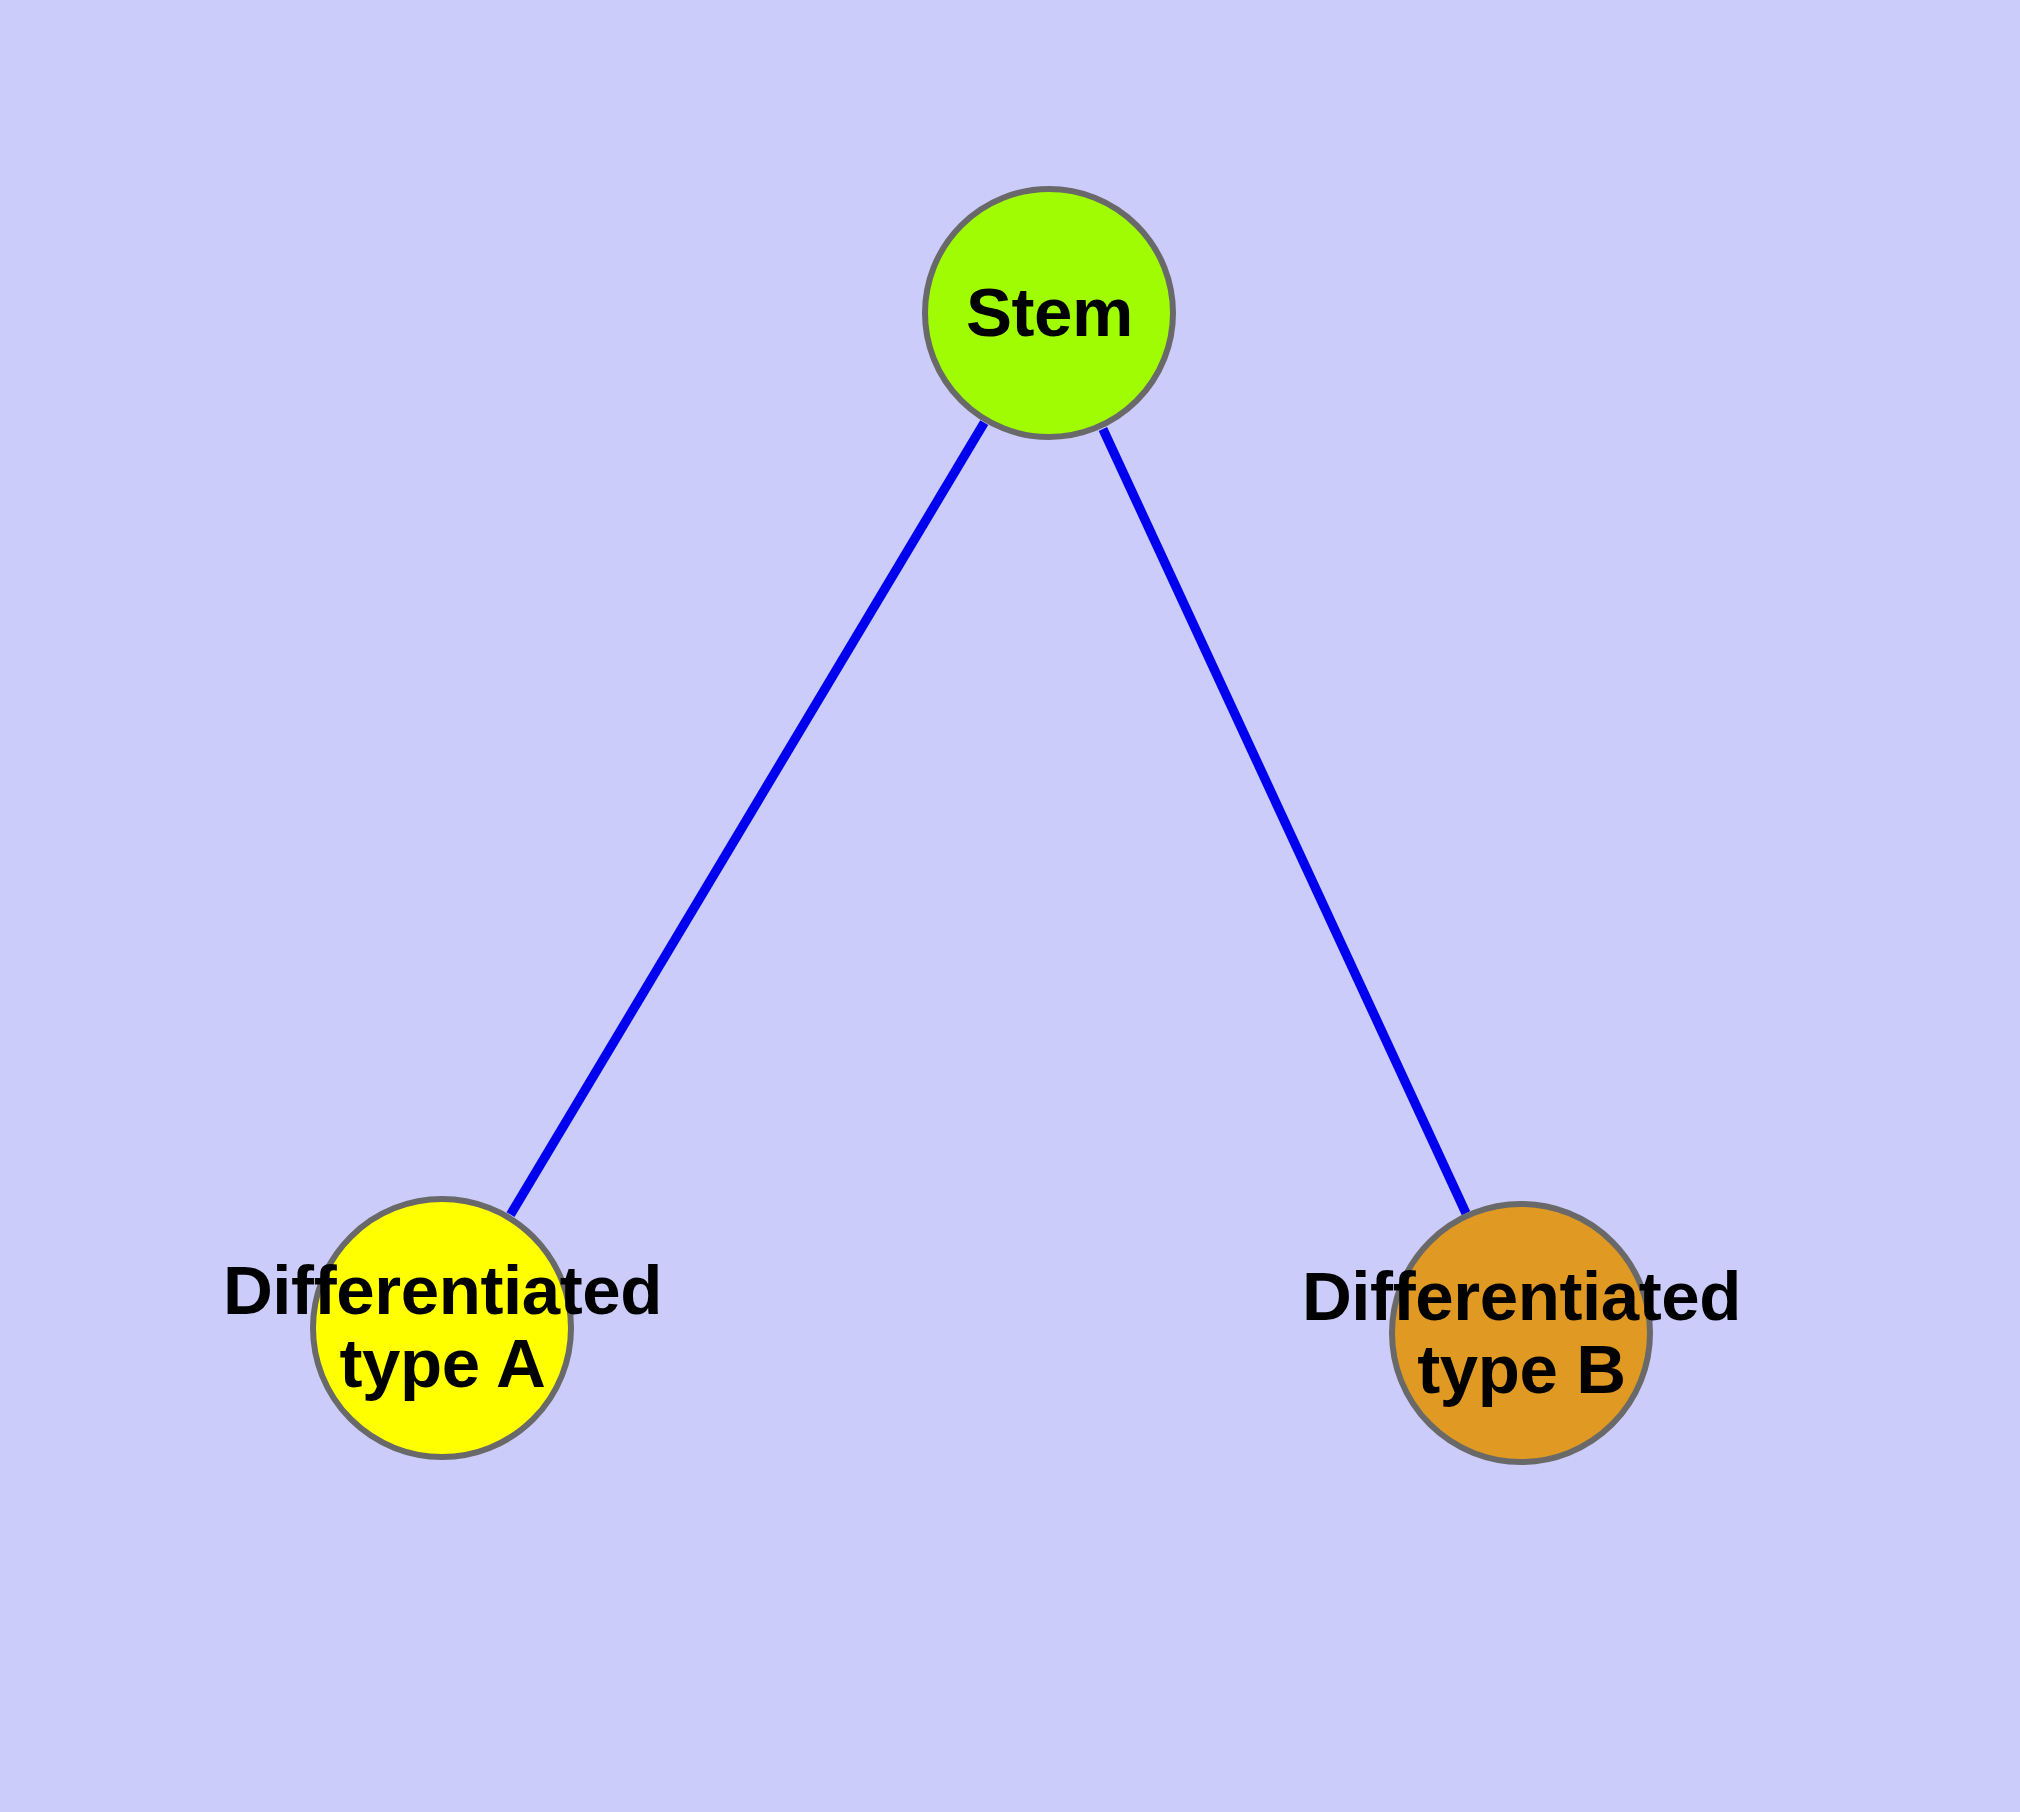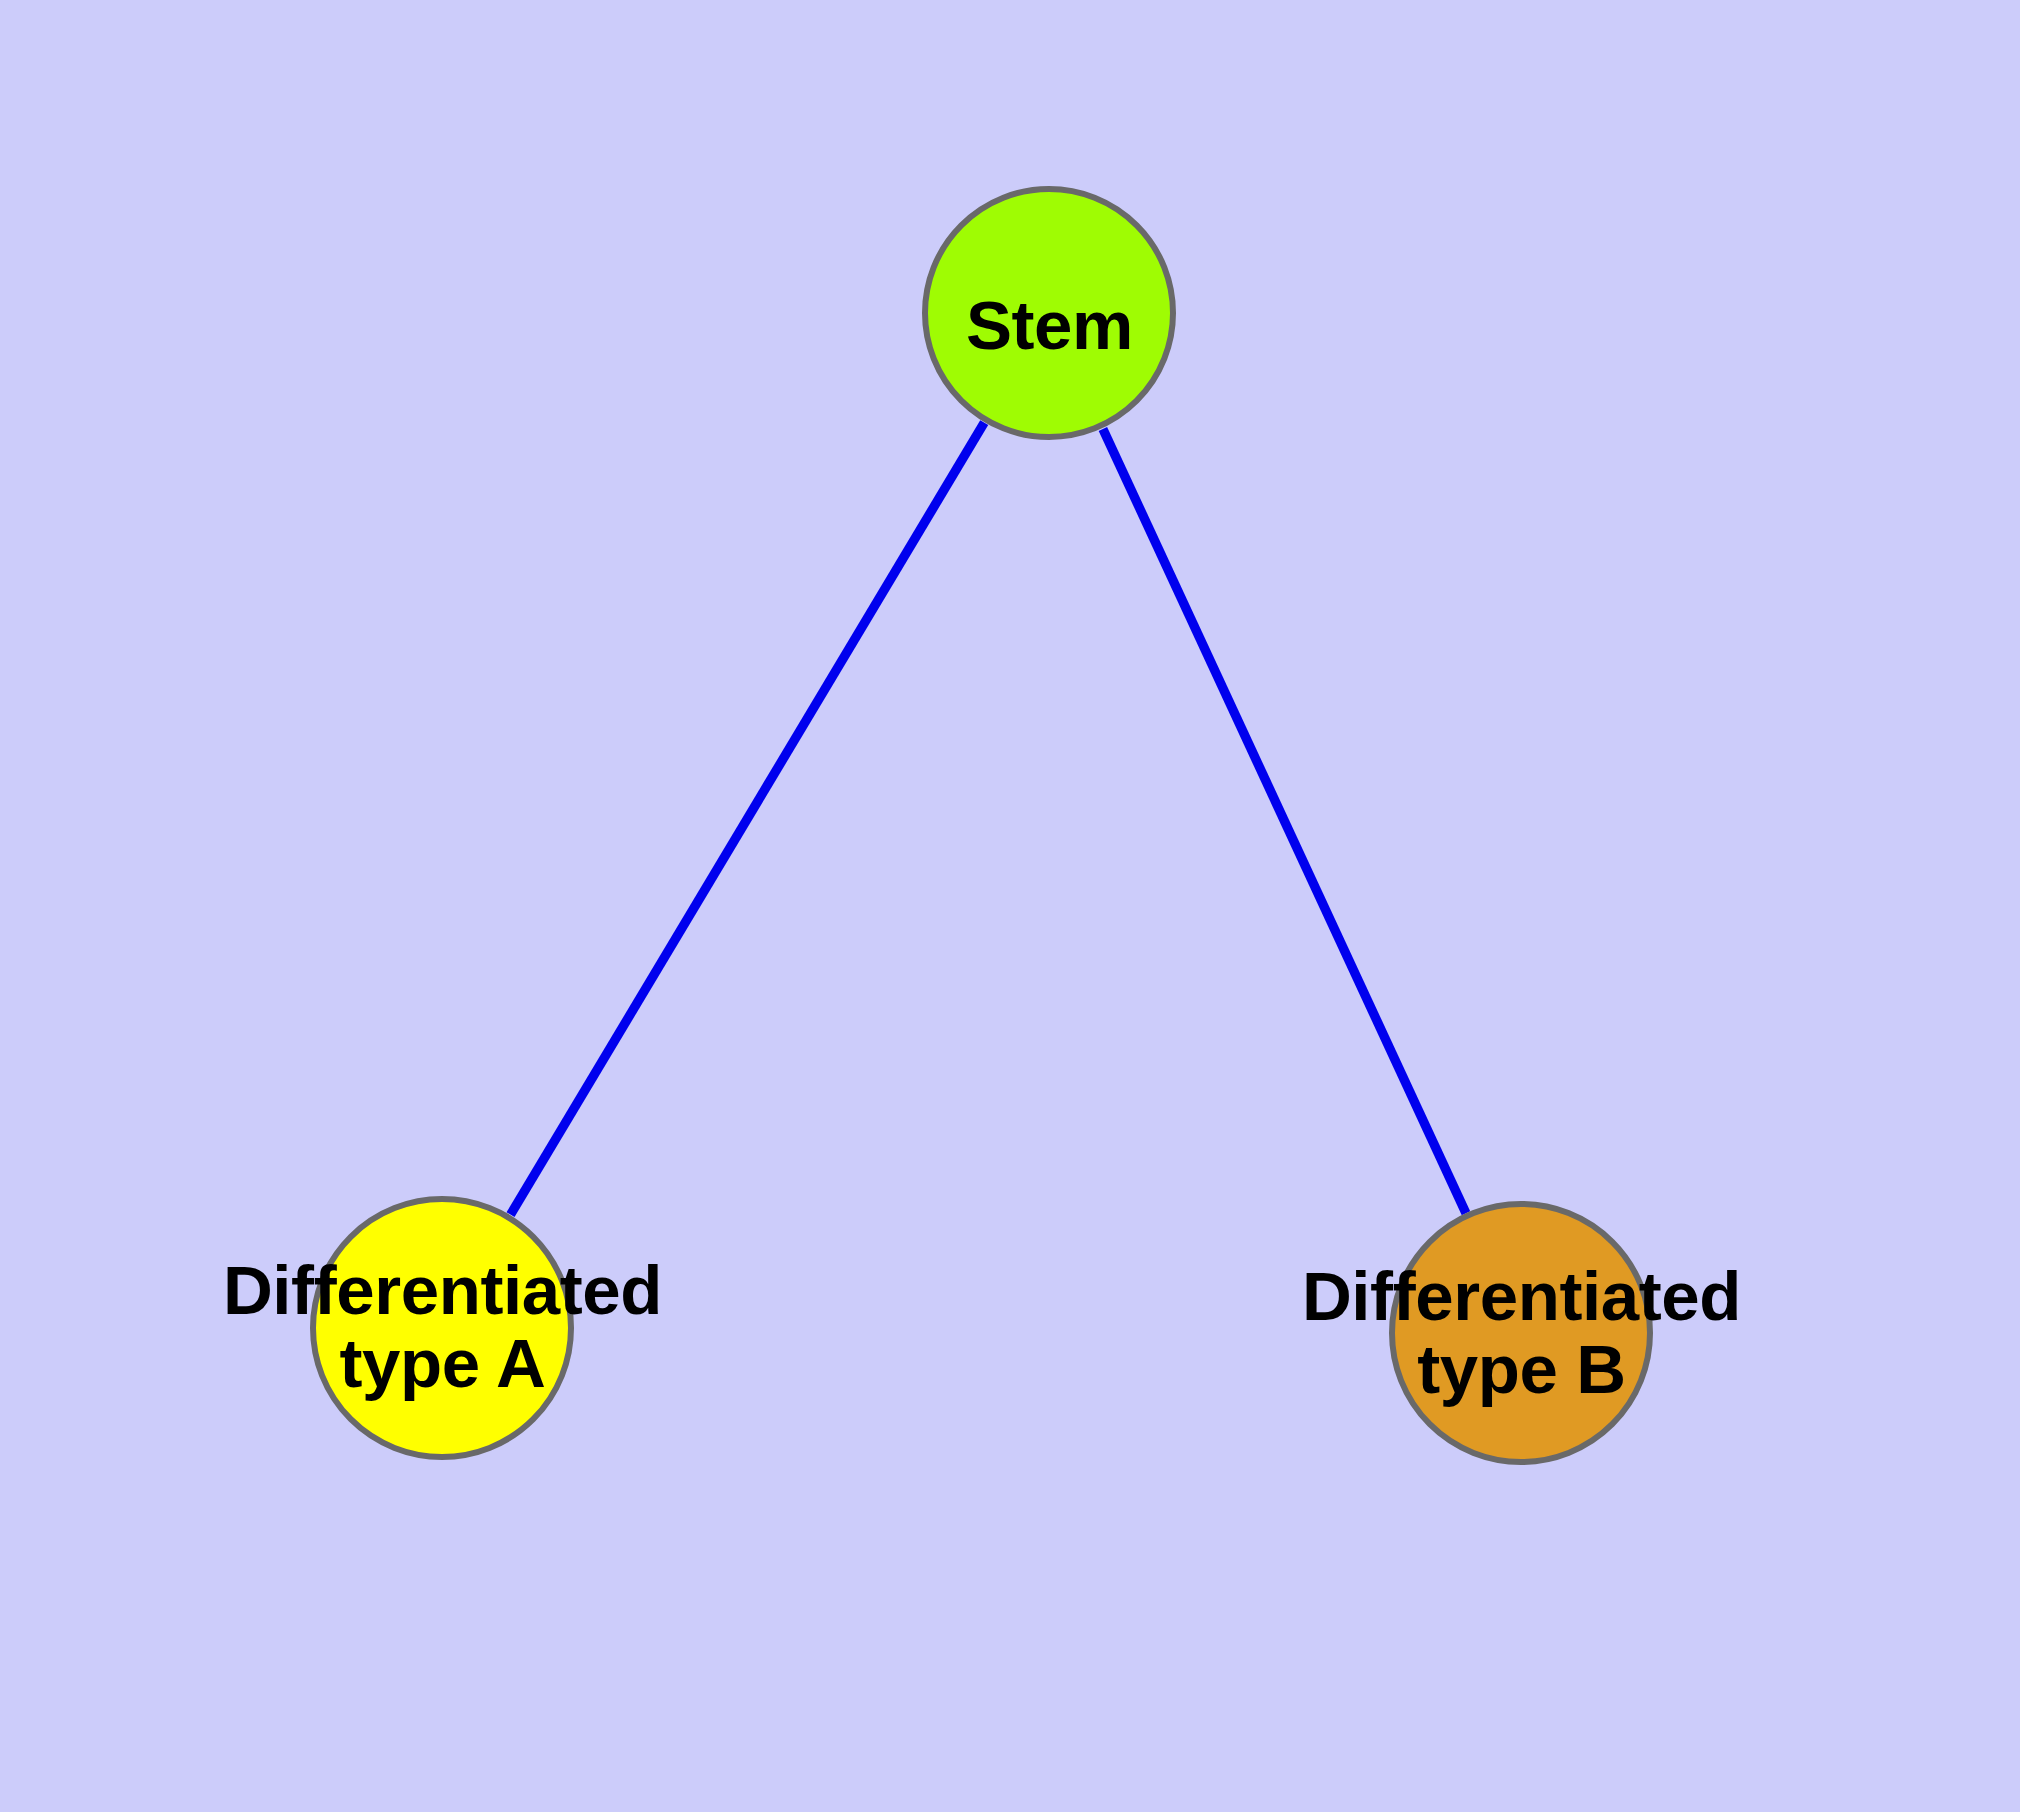--- a/index.html
+++ b/index.html
@@ -53,20 +53,20 @@
 
   <svg id="edge-layer" viewBox="0 0 2384 2138" xmlns="http://www.w3.org/2000/svg">
     <line x1="1160.9996728495826" y1="498.728200557332" x2="602.0803402364342" y2="1433.1226714203747" stroke="#0000ee" stroke-width="11"></line>
     <line x1="1301.0237116907654" y1="506.1176394326586" x2="1729.455339841604" y2="1431.437654990035" stroke="#0000ee" stroke-width="11"></line>
   </svg>
 
   <div class="node" style="left: 922px; top: 186px; width: 254px; height: 254px; background: rgb(159, 252, 3); border-color: rgb(105, 105, 105);"></div>
   <div class="node" style="left: 310px; top: 1196px; width: 264px; height: 264px; background: rgb(255, 255, 0); border-color: rgb(105, 105, 105);"></div>
   <div class="node" style="left: 1389px; top: 1201px; width: 264px; height: 264px; background: rgb(224, 154, 35); border-color: rgb(105, 105, 105);"></div>
 
-  <div class="node-label" style="font-size: 69px; color: rgb(0, 0, 0); left: 456px; width: 1187px; top: 289px;">Stem</div>
+  <div class="node-label" style="font-size: 69px; color: rgb(0, 0, 0); left: 456px; width: 1187px; top: 276px;">Stem</div>
   <div class="node-label" style="font-size: 69px; color: rgb(0, 0, 0); left: -151px; width: 1187px; top: 1254px;">Differentiated
 type A</div>
   <div class="node-label" style="font-size: 69px; color: rgb(0, 0, 0); left: 928px; width: 1187px; top: 1260px;">Differentiated
 type B</div>
 
 </div>
 
 
 </body></html>

